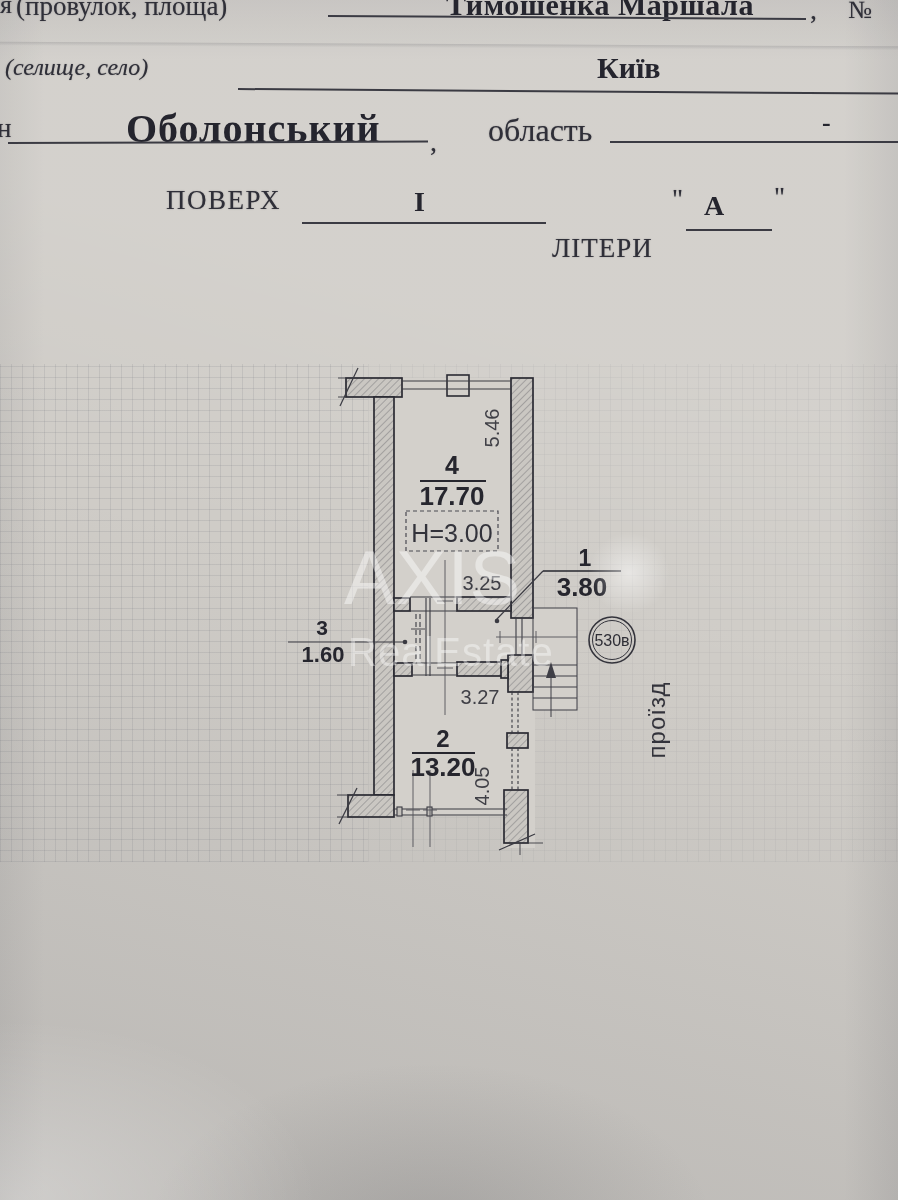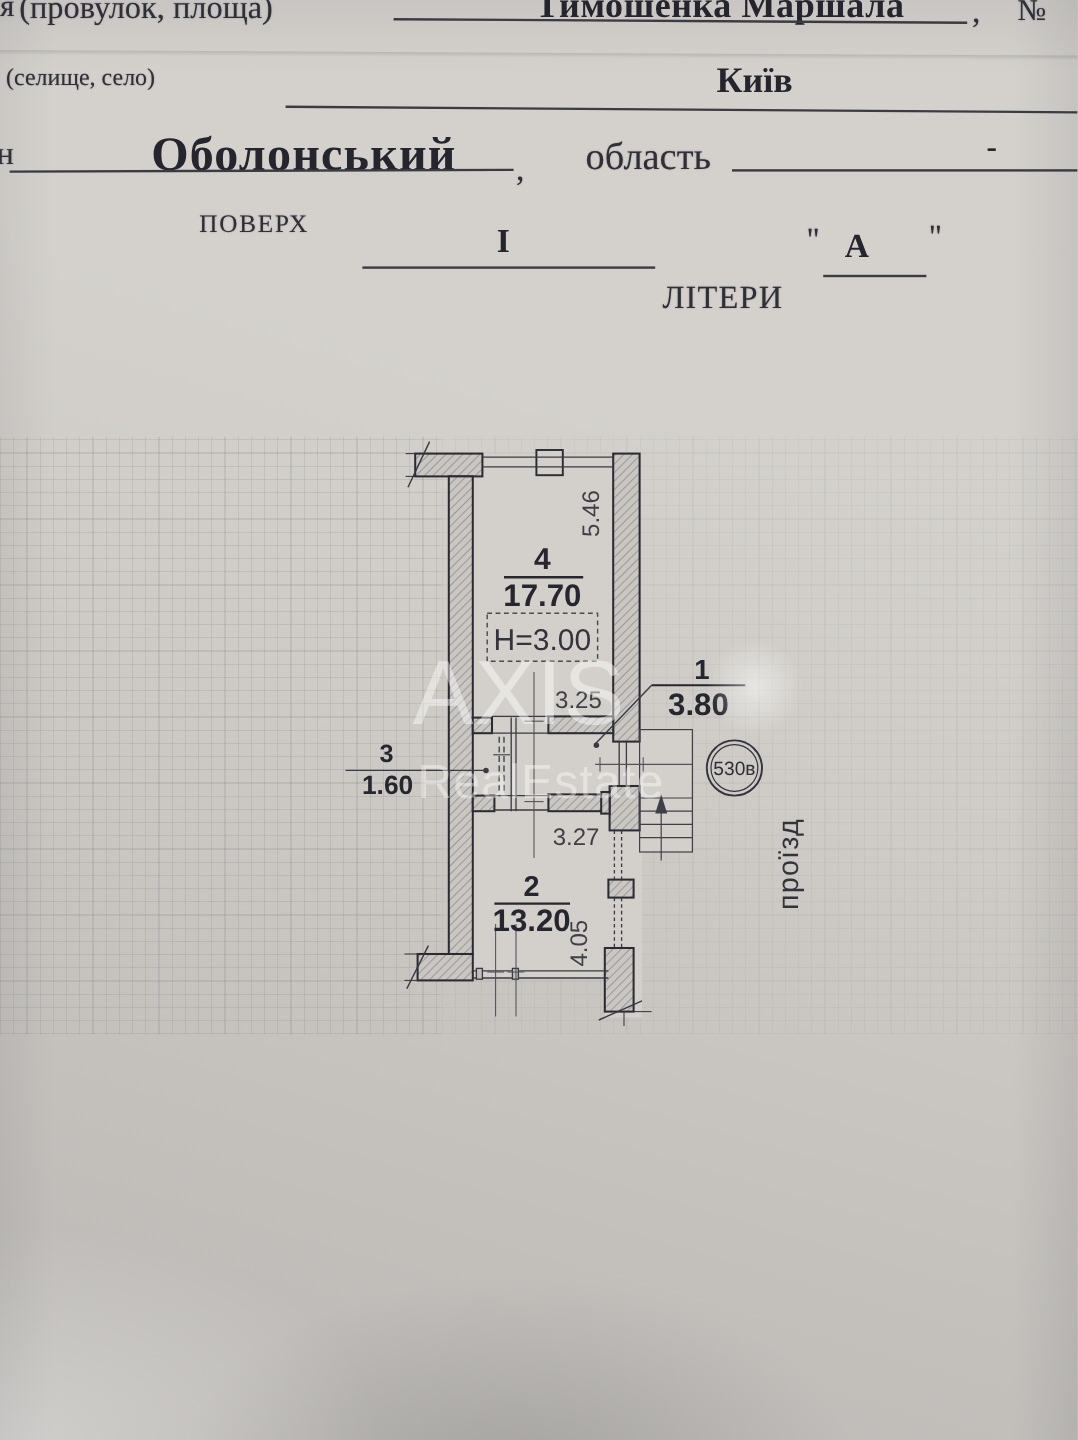--- a/index.html
+++ b/index.html
@@ -45,33 +45,33 @@
 <div class="grid" id="grid-left"></div>
 <div class="grid" id="grid-right"></div>
 
 <div class="abs ink hdr" style="left:0px;top:-10px;font-size:26px;">я</div>
 <div class="abs ink hdr" style="left:16px;top:-9px;font-size:27px;">(провулок, площа)</div>
 <div class="abs bold hdr" style="left:398px;top:-12px;width:404px;text-align:center;font-size:30px;letter-spacing:0.5px;">Тимошенка Маршала</div>
 <div class="uline hdr" style="left:328px;top:15px;width:478px;transform:rotate(0.35deg);"></div>
 <div class="abs ink hdr" style="left:810px;top:-6px;font-size:28px;">,</div>
 <div class="abs ink hdr" style="left:848px;top:-4px;font-size:25px;">№</div>
 
-<div class="abs ink hdr" style="left:5px;top:54px;font-size:20px;">(селище, село)</div>
+<div class="abs ink hdr" style="left:5px;top:54px;font-size:24px;font-style:italic;">(селище, село)</div>
 <div class="abs bold hdr" style="left:597px;top:51px;width:100px;font-size:30px;">Київ</div>
 <div class="uline hdr" style="left:238px;top:88px;width:660px;transform:rotate(0.4deg);"></div>
 
 <div class="abs ink hdr" style="left:-3px;top:113px;font-size:27px;">н</div>
 <div class="abs bold hdr" style="left:126px;top:105px;font-size:40px;letter-spacing:1px;">Оболонський</div>
 <div class="uline hdr" style="left:8px;top:142px;width:420px;transform:rotate(-0.2deg);"></div>
 <div class="abs ink hdr" style="left:430px;top:126px;font-size:28px;">,</div>
 <div class="abs ink hdr" style="left:488px;top:112px;font-size:32px;">область</div>
 <div class="abs bold hdr" style="left:822px;top:108px;font-size:26px;">-</div>
 <div class="uline hdr" style="left:610px;top:141px;width:288px;"></div>
 
-<div class="abs ink hdr" style="left:166px;top:174px;font-size:21px;letter-spacing:1.5px;">ПОВЕРХ</div>
+<div class="abs ink hdr" style="left:166px;top:185px;font-size:27px;letter-spacing:1.5px;">ПОВЕРХ</div>
 <div class="uline hdr" style="left:302px;top:222px;width:244px;"></div>
 <div class="abs bold hdr" style="left:414px;top:186px;font-size:28px;">І</div>
 <div class="abs ink hdr" style="left:552px;top:189px;font-size:27px;letter-spacing:1px;margin-top:44px;">ЛІТЕРИ</div>
 <div class="abs ink hdr" style="left:672px;top:184px;font-size:27px;">"</div>
 <div class="abs bold hdr" style="left:704px;top:190px;font-size:28px;">А</div>
 <div class="uline hdr" style="left:686px;top:229px;width:86px;"></div>
 <div class="abs ink hdr" style="left:774px;top:182px;font-size:27px;">"</div>
 
 <svg id="plan-svg" viewBox="285 360 400 495" font-family="Liberation Sans, DejaVu Sans, sans-serif">
   <defs>

